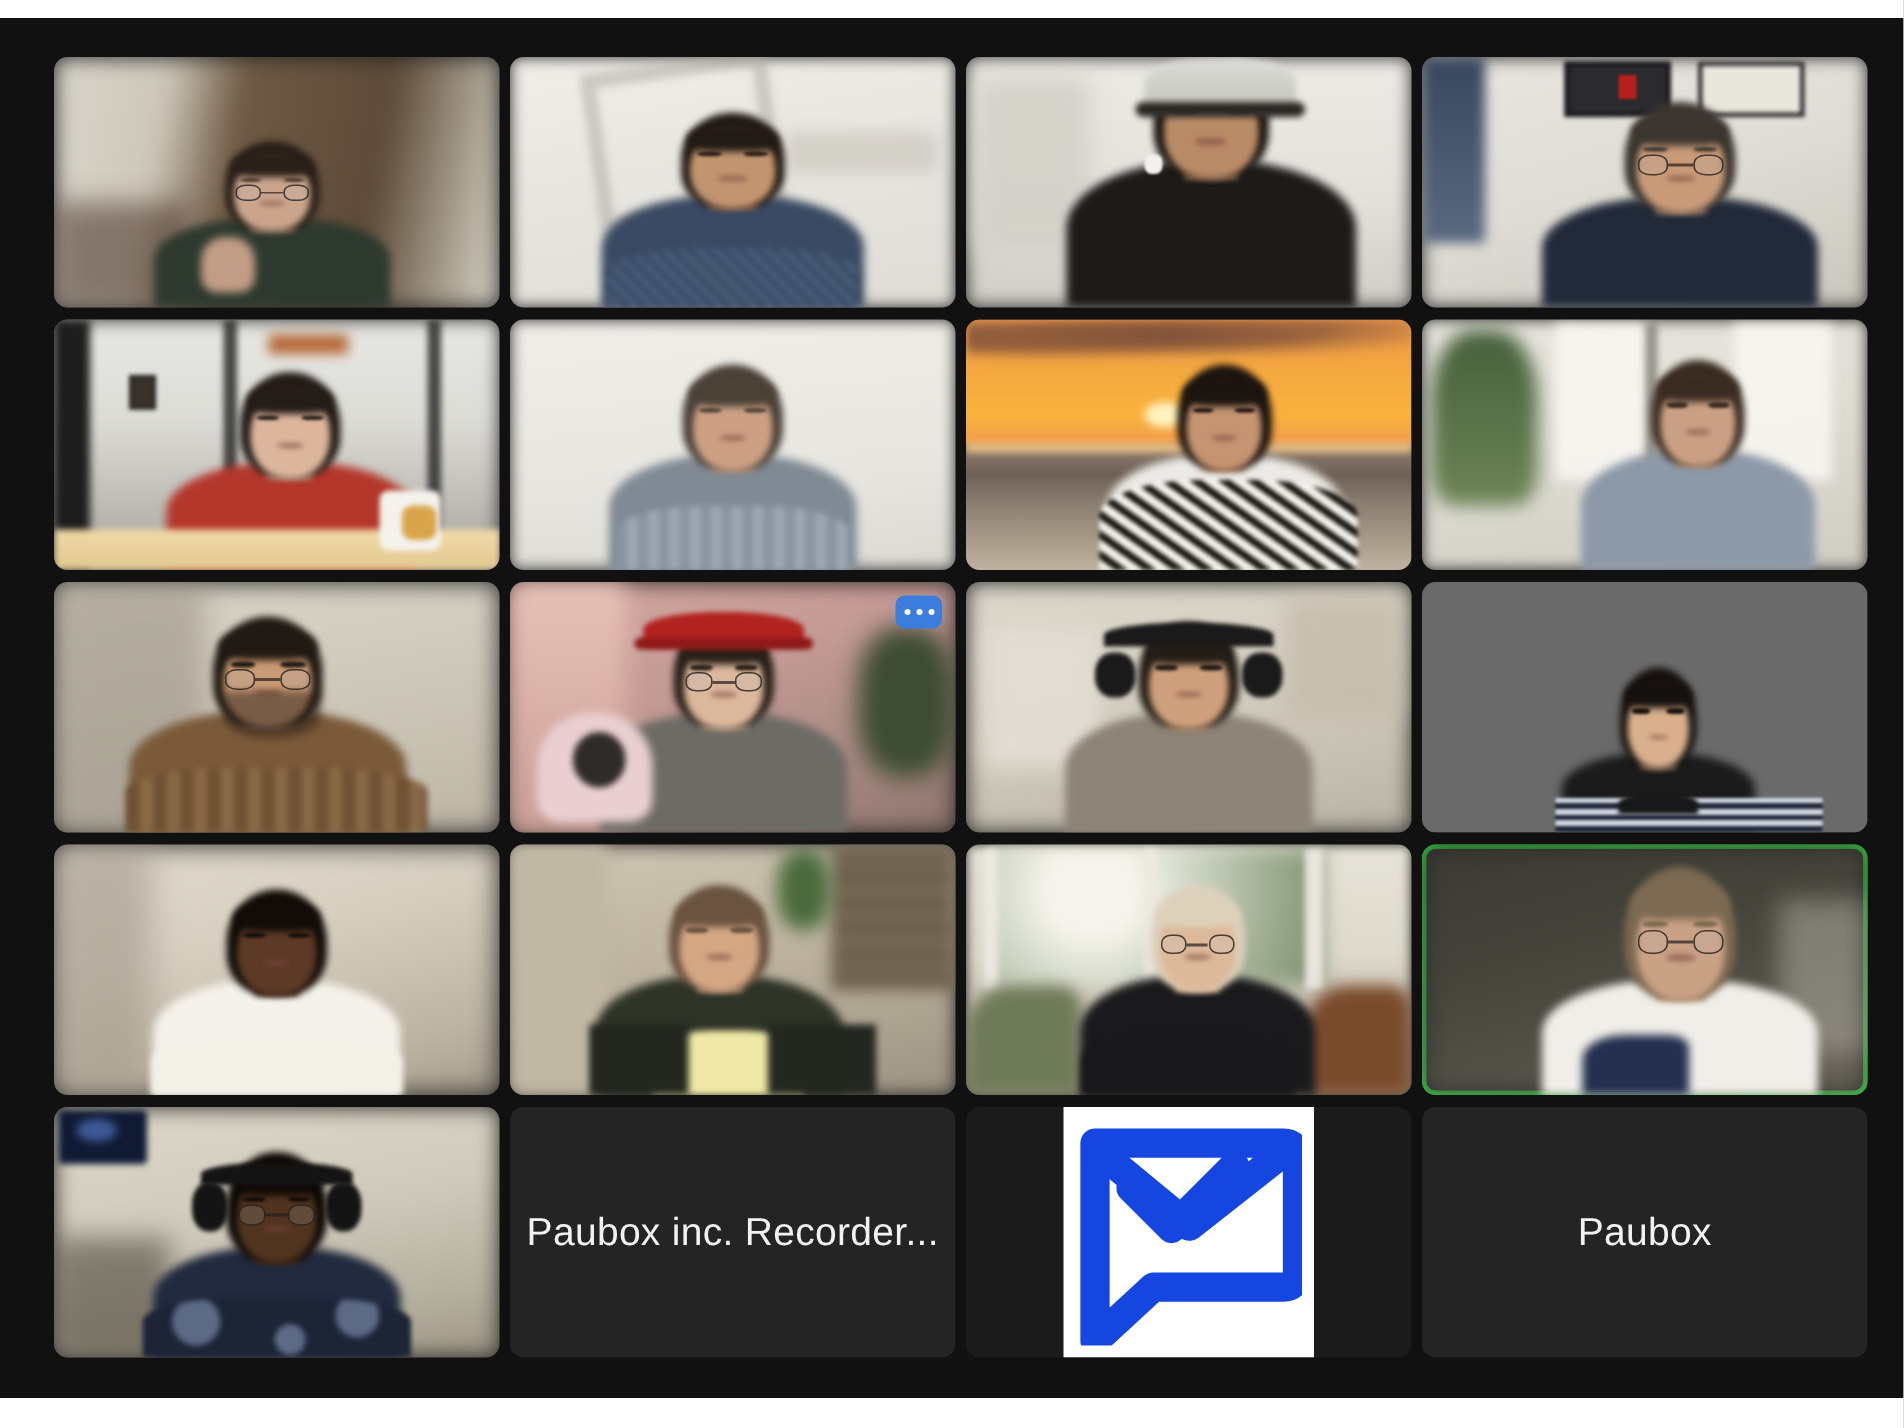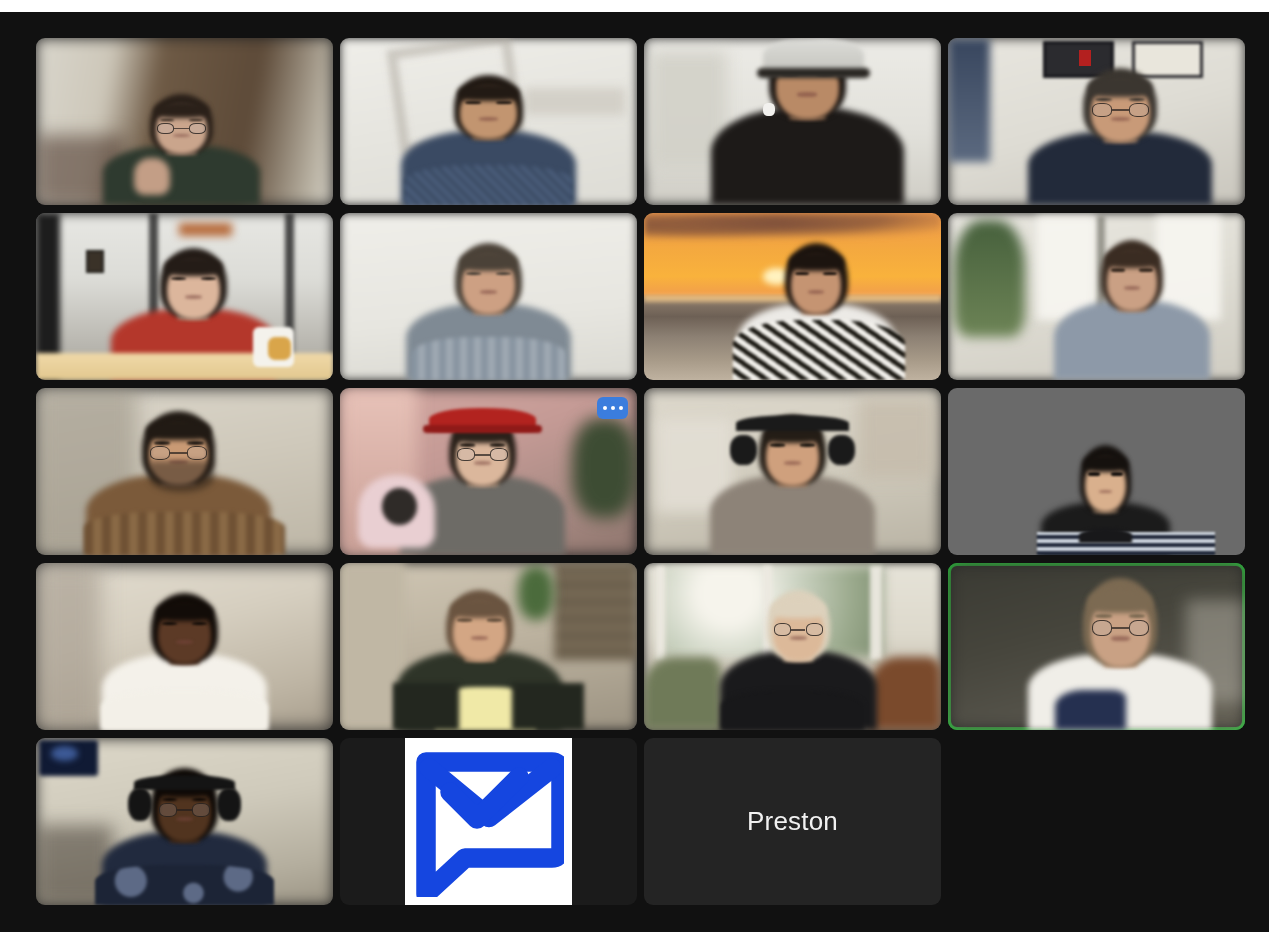--- a/index.html
+++ b/index.html
@@ -412,29 +412,32 @@
             <div class="layer" style="left:47.48%;top:42.58%;width:5.040000000000001%;height:1.6px;background:rgba(35,30,28,.7);"></div>
             <div class="layer" style="left:42.44%;top:35.86%;width:5.040000000000001%;height:2.1%;background:#0e0906;border-radius:40%;filter:blur(1.2px);"></div>
             <div class="layer" style="left:52.52%;top:35.86%;width:5.040000000000001%;height:2.1%;background:#0e0906;border-radius:40%;filter:blur(1.2px);"></div>
             <div class="layer" style="left:47.12%;top:47.2%;width:5.76%;height:2.52%;background:rgba(120,70,62,.55);border-radius:40%;filter:blur(1.6px);"></div>
             <div class="layer" style="left:33%;top:22%;width:34%;height:9%;background:#141414;border-radius:50% 50% 0 0;filter:blur(1.4px);"></div>
             <div class="layer" style="left:31%;top:30%;width:8%;height:20%;background:#141414;border-radius:44%;filter:blur(1.4px);"></div>
             <div class="layer" style="left:61%;top:30%;width:8%;height:20%;background:#141414;border-radius:44%;filter:blur(1.4px);"></div>
             <div class="layer" style="left:20%;top:76%;width:60%;height:24%;background:radial-gradient(circle at 20% 40%,#5d6a86 0 10%,transparent 12%),radial-gradient(circle at 55% 70%,#5d6a86 0 9%,transparent 11%),radial-gradient(circle at 80% 30%,#5d6a86 0 9%,transparent 11%),#1c2436;border-radius:40% 40% 0 0;filter:blur(1.6px);"></div>
           </div>
         </div>
+        <div class="tile placeholder">
+          <div class="ph-name">Paubox inc. Recorder...</div>
+        </div>
         <div class="tile logo-tile">
           <div class="logo-card">
             <svg width="150" height="150" viewBox="0 0 100 100" aria-hidden="true">
   <path d="M8 10 h84 a6 6 0 0 1 6 6 v52 a6 6 0 0 1 -6 6 h-58 l-26 24 z" fill="none" stroke="#1546e0" stroke-width="13" stroke-linejoin="round"></path>
   <path d="M10 14 L50 47 L92 14" fill="none" stroke="#1546e0" stroke-width="13" stroke-linecap="round" stroke-linejoin="round"></path>
   <path d="M24 30 L42 48 L70 20" fill="none" stroke="#1546e0" stroke-width="13" stroke-linecap="round" stroke-linejoin="round"></path>
 </svg>
           </div>
         </div>
         <div class="tile placeholder">
-          <div class="ph-name">Preston</div>
+          <div class="ph-name">Paubox</div>
         </div>
       </div>
   </div>
 
   <div class="chrome-bottom"></div>
 </div>
 
 </body></html>

